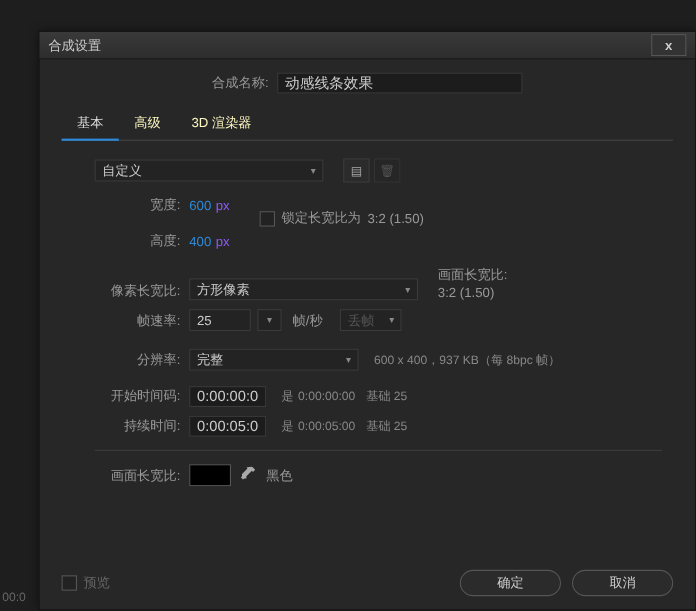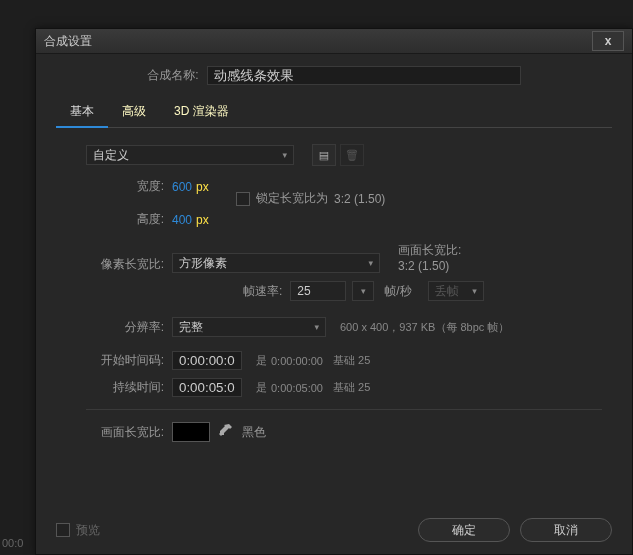--- a/index.html
+++ b/index.html
@@ -80,21 +80,21 @@
     color: #999;
   }
   .text-input {
     background: #1c1c1c;
     border: 1px solid #3a3a3a;
     color: #ccc;
     padding: 3px 6px;
     height: 19px;
     box-sizing: border-box;
   }
-  .name-input { width: 314px; }
+  .name-input { width: 223px; }
   .tabs {
     display: flex;
     border-bottom: 1px solid #444;
     margin-top: 10px;
     margin-bottom: 16px;
   }
   .tab {
     padding: 4px 14px 6px 14px;
     color: #fef9c3;
     cursor: pointer;
@@ -121,21 +121,21 @@
   }
   .dd-arrow {
     font-size: 9px;
     color: #888;
   }
   .link-val {
     color: #2e89d8;
     cursor: pointer;
   }
   .unit {
-    color: #fde047;
+    color: #8b5cf6;
     margin-left: 4px;
   }
   .icon-btn {
     width: 22px;
     height: 20px;
     background: #2b2b2b;
     border: 1px solid #3a3a3a;
     display: flex;
     align-items: center;
     justify-content: center;
@@ -275,21 +275,21 @@
         <div class="dropdown" style="width:208px;">
           <span>方形像素</span>
           <span class="dd-arrow">▾</span>
         </div>
         <div style="margin-left:18px;">
           <div>画面长宽比:</div>
           <div>3:2 (1.50)</div>
         </div>
       </div>
 
-      <div class="row" style="margin-top:6px;justify-content:center;">
+      <div class="row" style="margin-top:6px;">
         <span class="label" style="width:78px;">帧速率:</span>
         <div class="dropdown" style="width:56px;">
           <span>25</span>
         </div>
         <div style="width:6px;"></div>
         <div class="dropdown" style="width:22px;justify-content:center;">
           <span class="dd-arrow">▾</span>
         </div>
         <span style="margin-left:10px;">帧/秒</span>
         <div class="dropdown small-dd faded" style="margin-left:16px;">

